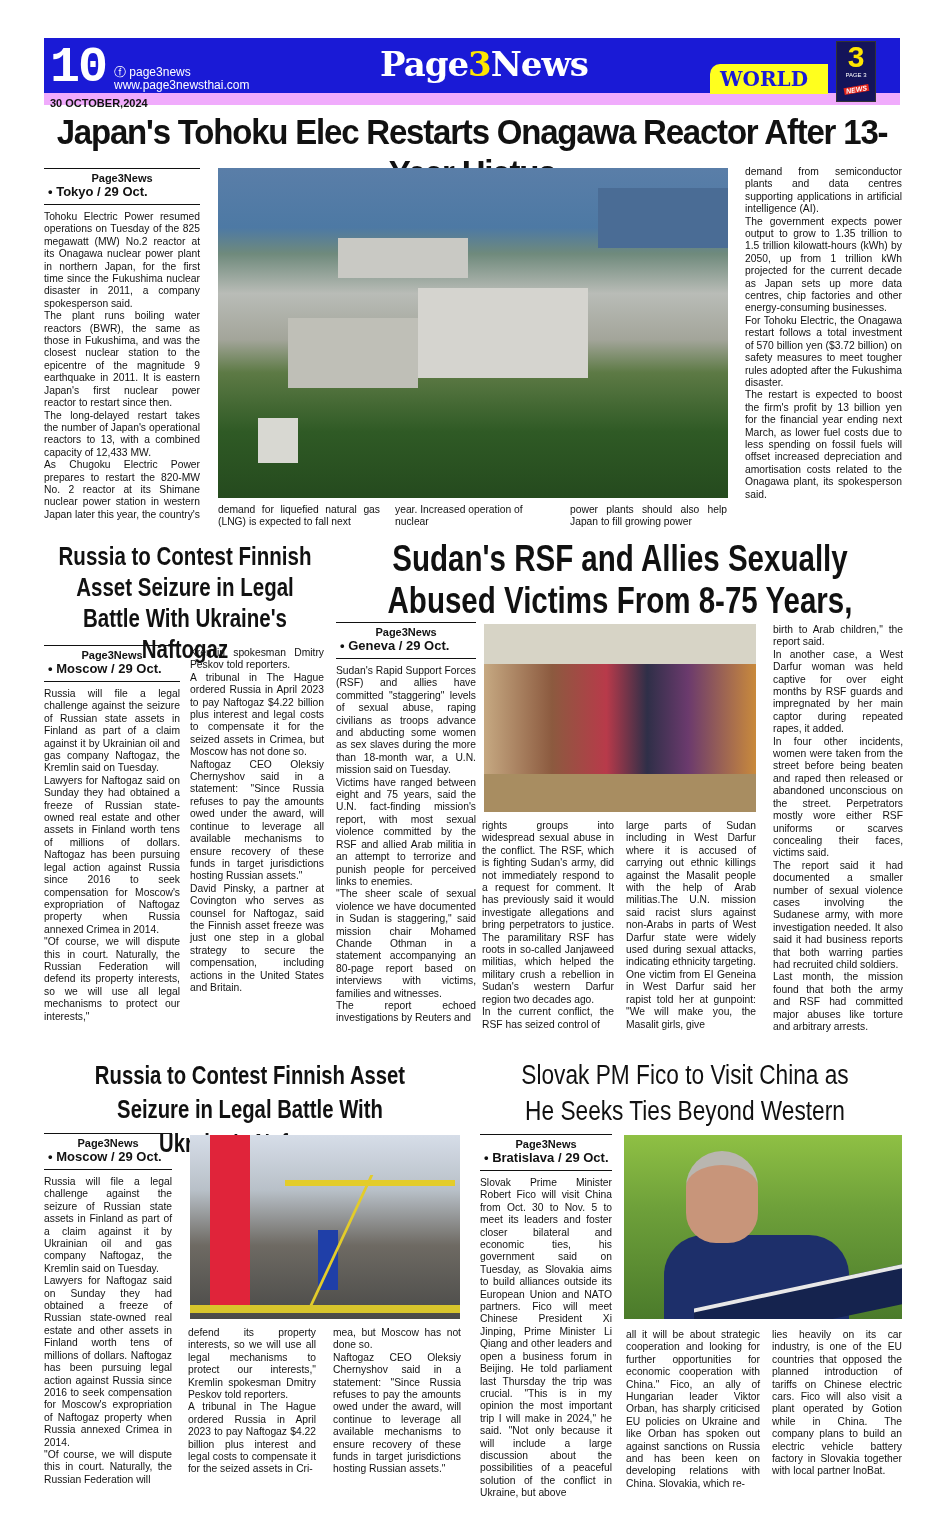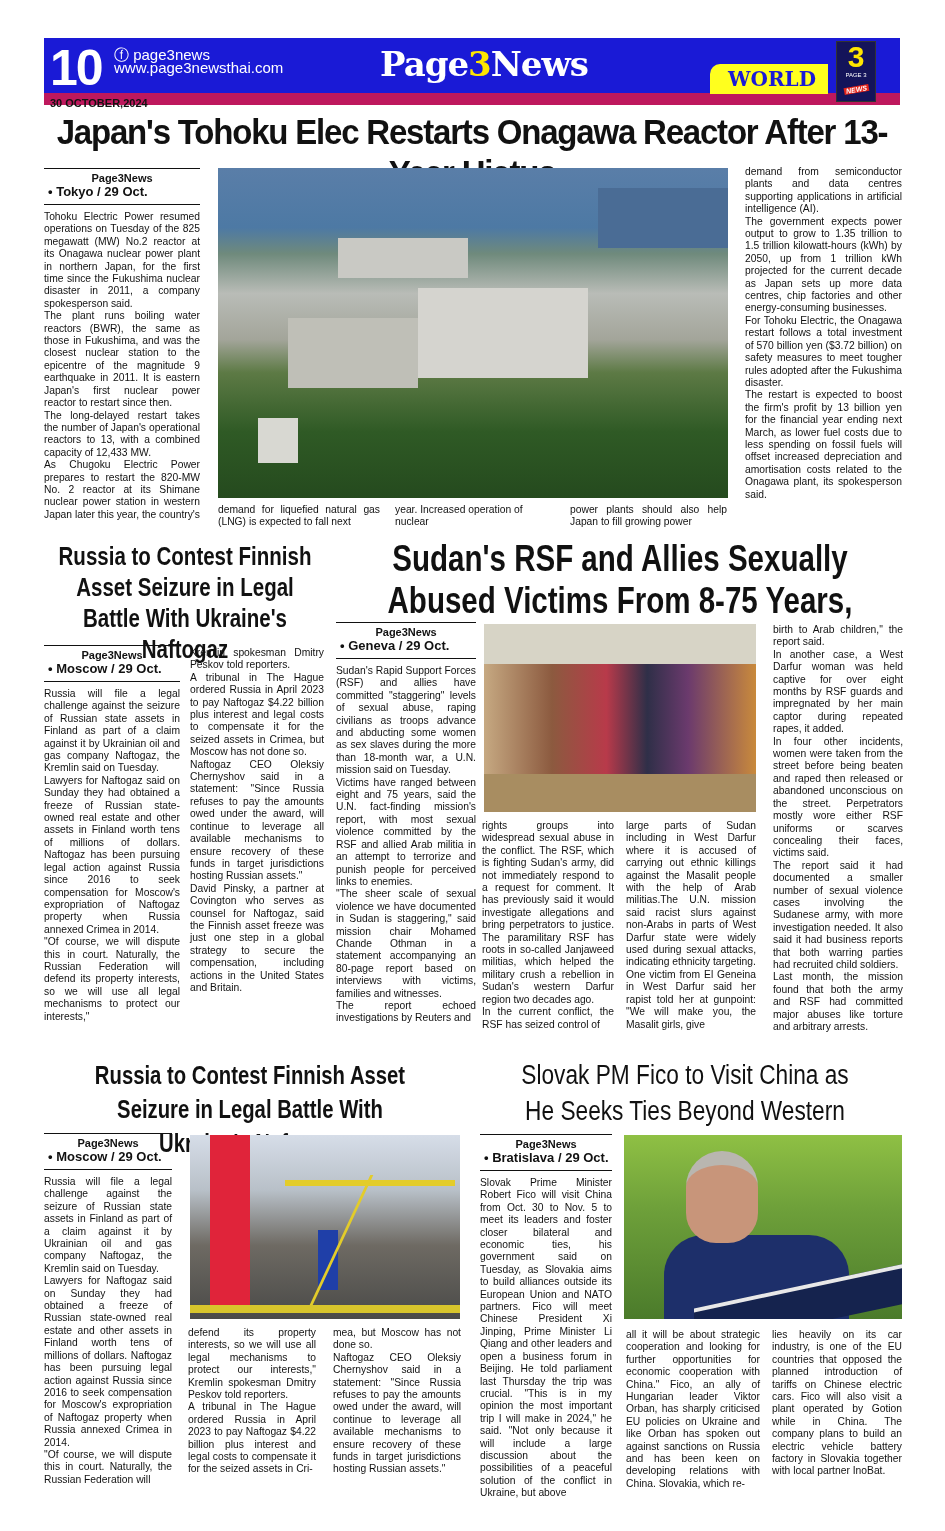--- a/index.html
+++ b/index.html
@@ -1,26 +1,26 @@
 <!DOCTYPE html>
 <html><head>
 <meta charset="utf-8">
 <style>
 *{box-sizing:border-box;margin:0;padding:0}
 body{width:945px;height:1531px;background:#fff;font-family:"Liberation Sans",sans-serif;color:#111;position:relative;overflow:hidden}
 .abs{position:absolute}
 .masthead{left:44px;top:38px;width:856px;height:67px;background:#1a1ad6}
-.pagenum{left:50px;top:38px;font-size:50px;font-weight:bold;color:#fff;font-family:Liberation Sans, sans-serif;letter-spacing:-2px;line-height:60px}
-.social{left:114px;top:48px;color:#fff;font-size:15px;line-height:13px}
-.datebar{left:44px;top:93px;width:856px;height:12px;background:#be185d}
+.pagenum{left:50px;top:38px;font-size:50px;font-weight:bold;color:#fff;font-family:Liberation Mono, monospace;letter-spacing:-2px;line-height:60px}
+.social{left:114px;top:66px;color:#fff;font-size:12px;line-height:13px}
+.datebar{left:44px;top:93px;width:856px;height:12px;background:#f0abfc}
 .datebar span{font-size:11px;font-weight:bold;color:#111;padding-left:6px;line-height:12px}
 .logo{left:380px;top:44px;font-family:"DejaVu Serif",serif;font-size:34px;color:#fff;font-weight:bold;letter-spacing:-1px}
 .logo .three{color:#ffe600}
 .worldtab{left:710px;top:64px;width:118px;height:30px;background:#ffff1e;border-radius:10px 0 0 0}
-.worldtab span{display:block;text-align:right;padding-right:12px;font-family:"DejaVu Serif",serif;font-weight:bold;font-size:20px;color:#1a1ad6;line-height:30px}
+.worldtab span{display:block;text-align:right;padding-right:20px;font-family:"DejaVu Serif",serif;font-weight:bold;font-size:20px;color:#1a1ad6;line-height:30px}
 .badge{left:836px;top:41px;width:40px;height:61px;background:#14145a;border:1px solid #333;color:#ffe600;text-align:center}
 .badge .big{font-size:30px;font-weight:bold;line-height:30px}
 .badge .pg{font-size:6px;color:#fff;display:block}
 .badge .nw{font-size:7px;color:#fff;background:#e2231a;display:inline-block;transform:rotate(-10deg);padding:0 2px;font-weight:bold;font-style:italic}
 .headline1{left:44px;top:115px;width:856px;text-align:center;font-size:33px;font-weight:bold;letter-spacing:-1.2px;transform:scaleY(1.08);font-family:"Liberation Sans",sans-serif}
 .byline{border-top:1.5px solid #111;border-bottom:1.5px solid #111;padding:3px 0 5px;margin-bottom:6px}
 .byline .src{display:block;text-align:center;font-weight:bold;font-size:11px}
 .byline .loc{display:block;font-weight:bold;font-size:13px;padding-left:4px}
 .col{font-size:10.3px;line-height:12.4px;text-align:justify;hyphens:auto}
 .col p{margin:0}

